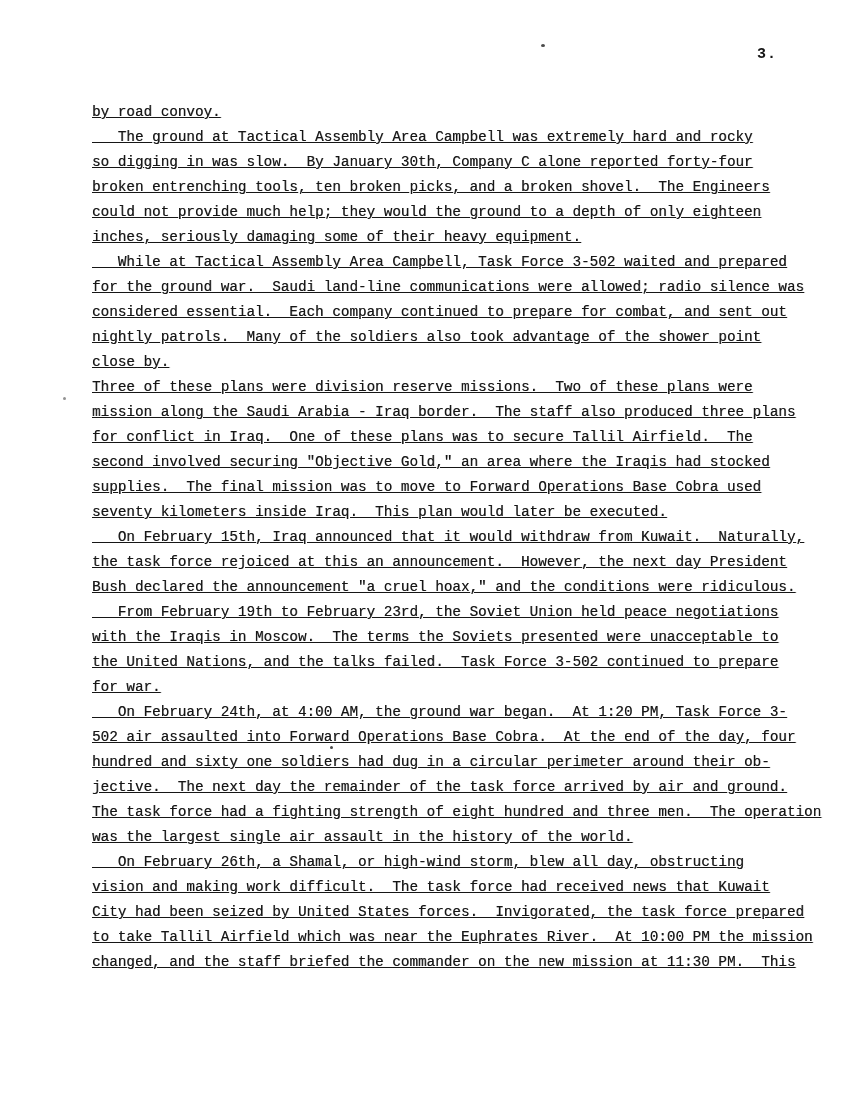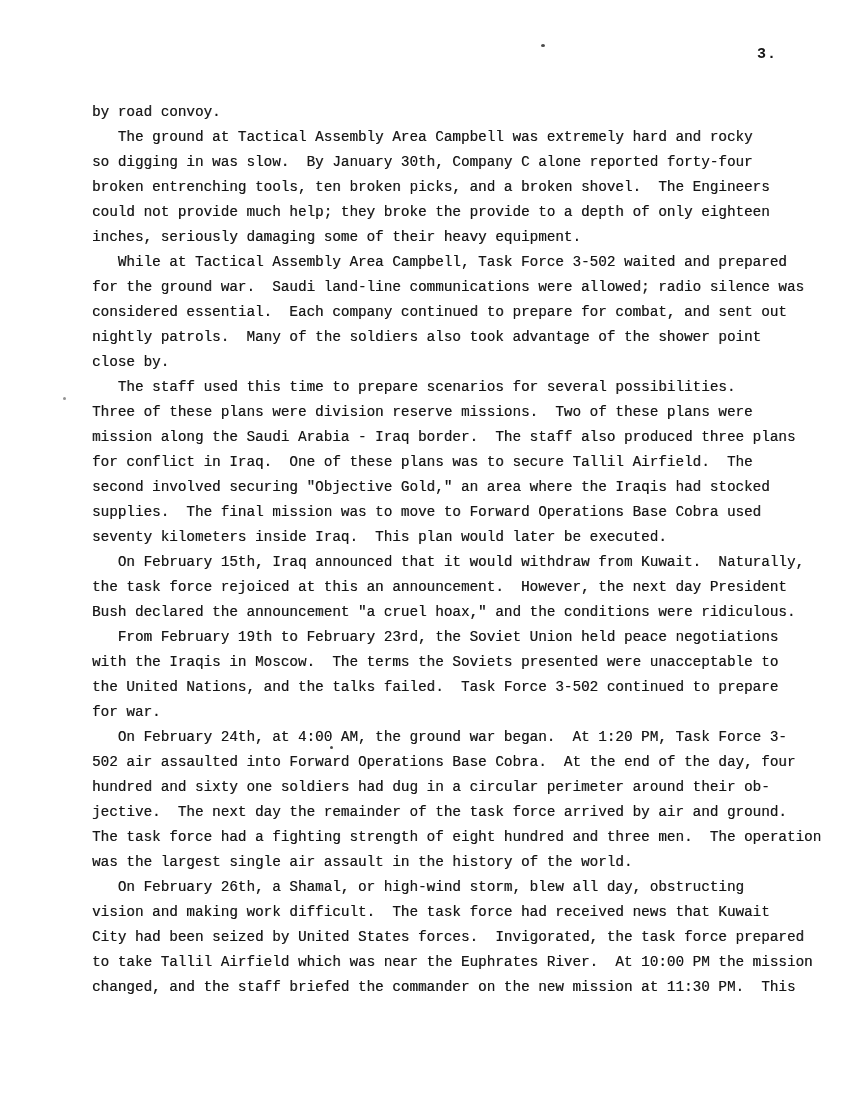--- a/index.html
+++ b/index.html
@@ -30,20 +30,21 @@
     left: 92px;
     top: 100px;
     width: 750px;
   }
   .line {
     white-space: pre;
     font-size: 14.3px;
     line-height: 25px;
     height: 25px;
     text-shadow: 0.4px 0 0 rgba(22,22,22,0.55);
+    text-decoration: underline;
   }
   .speck {
     position: absolute;
     background: #4a4a4a;
     border-radius: 50%;
   }
   .speck.s1 { left: 541px; top: 44px;  width: 4px; height: 3px; }
   .speck.s2 { left: 330px; top: 746px; width: 3px; height: 3px; }
   .speck.s3 { left: 63px;  top: 397px; width: 3px; height: 3px; opacity: 0.6; }
 </style>
@@ -51,28 +52,27 @@
 <body>
 
 <div class="page">
   <div class="page-number">3.</div>
 
   <div class="text-block">
       <div class="line">by road convoy.</div>
       <div class="line">   The ground at Tactical Assembly Area Campbell was extremely hard and rocky</div>
       <div class="line">so digging in was slow.  By January 30th, Company C alone reported forty-four</div>
       <div class="line">broken entrenching tools, ten broken picks, and a broken shovel.  The Engineers</div>
-      <div class="line">could not provide much help; they broke the provide to a depth of only eighteen</div>
+      <div class="line">could not provide much help; they would the ground to a depth of only eighteen</div>
       <div class="line">inches, seriously damaging some of their heavy equipment.</div>
       <div class="line">   While at Tactical Assembly Area Campbell, Task Force 3-502 waited and prepared</div>
       <div class="line">for the ground war.  Saudi land-line communications were allowed; radio silence was</div>
       <div class="line">considered essential.  Each company continued to prepare for combat, and sent out</div>
       <div class="line">nightly patrols.  Many of the soldiers also took advantage of the shower point</div>
       <div class="line">close by.</div>
-      <div class="line">   The staff used this time to prepare scenarios for several possibilities.</div>
       <div class="line">Three of these plans were division reserve missions.  Two of these plans were</div>
       <div class="line">mission along the Saudi Arabia - Iraq border.  The staff also produced three plans</div>
       <div class="line">for conflict in Iraq.  One of these plans was to secure Tallil Airfield.  The</div>
       <div class="line">second involved securing "Objective Gold," an area where the Iraqis had stocked</div>
       <div class="line">supplies.  The final mission was to move to Forward Operations Base Cobra used</div>
       <div class="line">seventy kilometers inside Iraq.  This plan would later be executed.</div>
       <div class="line">   On February 15th, Iraq announced that it would withdraw from Kuwait.  Naturally,</div>
       <div class="line">the task force rejoiced at this an announcement.  However, the next day President</div>
       <div class="line">Bush declared the announcement "a cruel hoax," and the conditions were ridiculous.</div>
       <div class="line">   From February 19th to February 23rd, the Soviet Union held peace negotiations</div>

